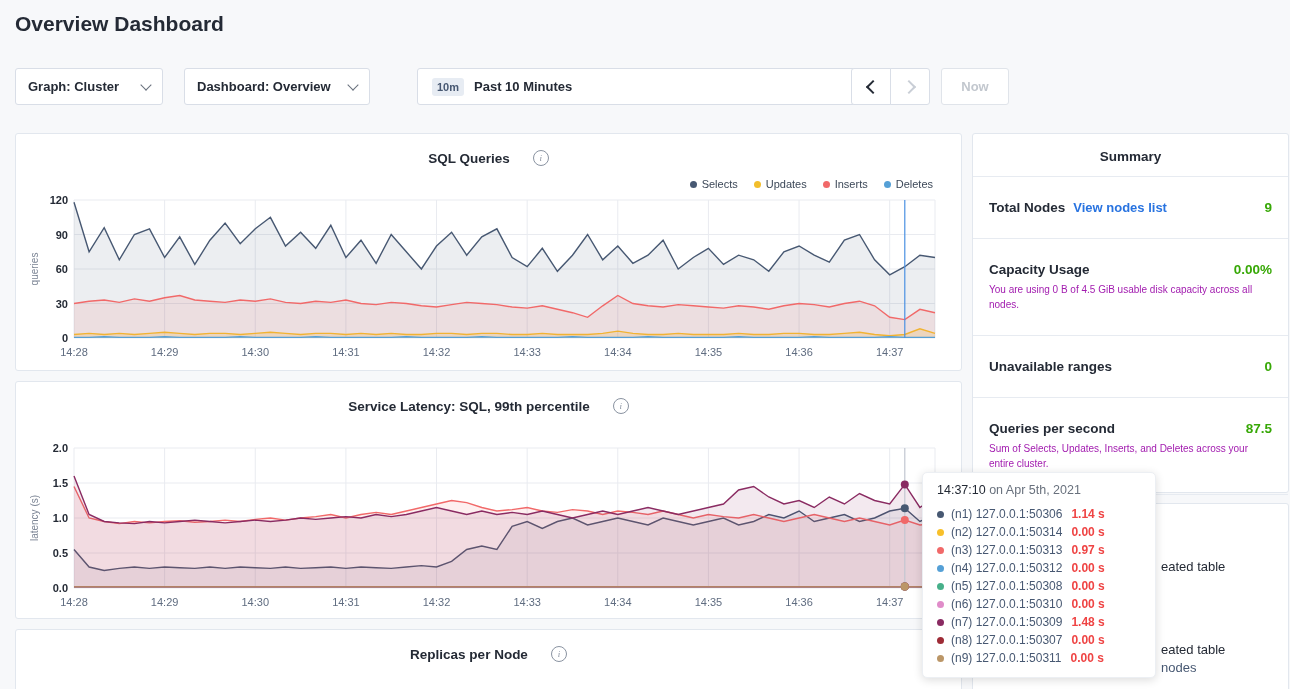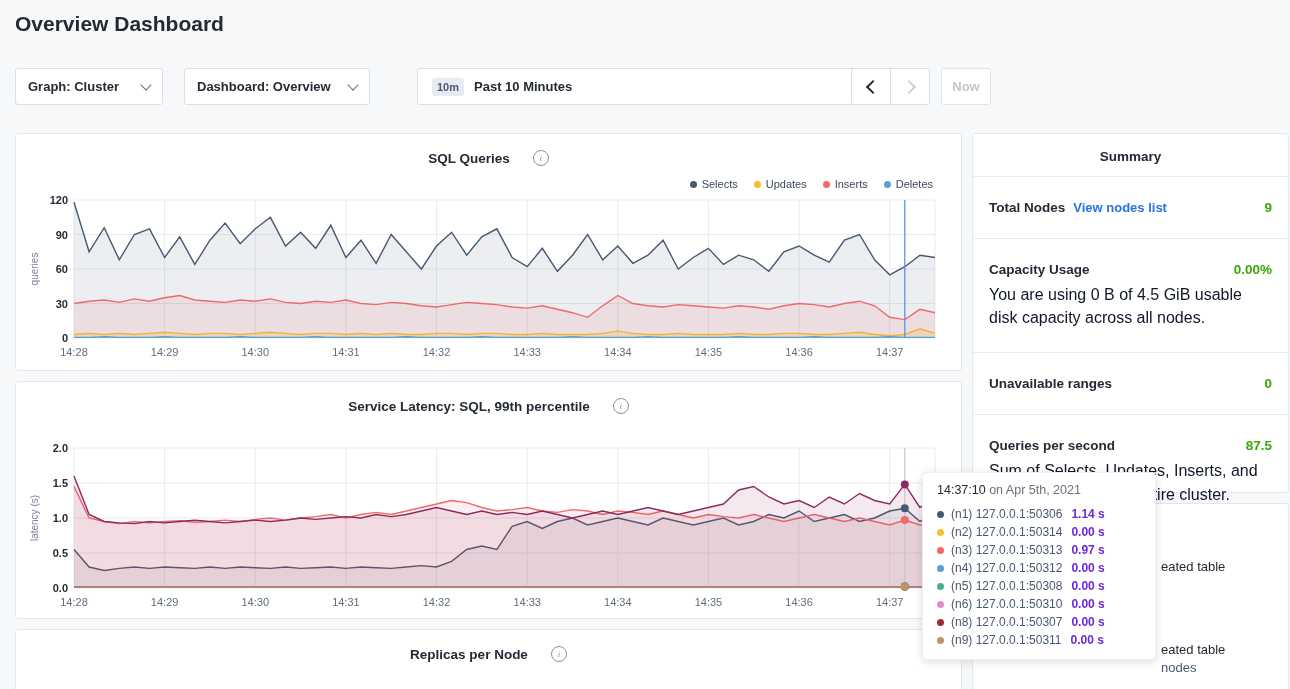--- a/index.html
+++ b/index.html
@@ -22,21 +22,21 @@
   .spacer{margin-left:auto;}
   .nav-btn{position:absolute;top:68px;width:40px;height:37px;background:#fff;
            border:1px solid #d9dee7;border-radius:3px;box-sizing:border-box;
            display:flex;align-items:center;justify-content:center;cursor:pointer;}
   #prev-btn{left:851px;border-top-right-radius:0;border-bottom-right-radius:0;}
   #next-btn{left:890px;border-top-left-radius:0;border-bottom-left-radius:0;}
   .arr-left{width:8px;height:8px;border-left:2px solid #242a35;border-bottom:2px solid #242a35;
             transform:rotate(45deg);margin-left:3px;}
   .arr-right{width:8px;height:8px;border-right:2px solid #c9ced6;border-top:2px solid #c9ced6;
              transform:rotate(45deg);margin-right:3px;}
-  #now-btn{position:absolute;top:68px;left:941px;width:50px;height:37px;background:#fff;
+  #now-btn{position:absolute;top:68px;left:941px;width:68px;height:37px;background:#fff;
            border:1px solid #e0e4ea;border-radius:3px;box-sizing:border-box;color:#c2c7ce;
            font-size:13px;font-weight:700;display:flex;align-items:center;justify-content:center;}
 
   
   .panel{position:absolute;background:#fff;border:1px solid #e2e7ee;border-radius:3px;box-sizing:border-box;}
   #panel-sql{left:15px;top:133px;width:947px;height:238px;}
   #panel-latency{left:15px;top:381px;width:947px;height:238px;}
   #panel-replicas{left:15px;top:629px;width:947px;height:130px;}
   #panel-summary{left:972px;top:133px;width:317px;height:360px;}
   #panel-events{left:972px;top:503px;width:317px;height:250px;}
@@ -56,32 +56,32 @@
   .xtick{font-family:"Liberation Sans",sans-serif;font-size:11px;fill:#5f6c80;}
   .axis-title{font-family:"Liberation Sans",sans-serif;font-size:10px;fill:#7b8494;}
 
   
   .summary-header{text-align:center;font-size:13.5px;font-weight:700;padding:15px 0 12px;}
   .sum-row{padding:23px 16px;border-top:1px solid #e7ebf1;}
   .sum-line{display:flex;align-items:baseline;gap:8px;}
   .sum-label{font-size:13.5px;font-weight:700;}
   .sum-link{font-size:13px;font-weight:700;color:#2873e0;text-decoration:none;cursor:pointer;}
   .sum-value{margin-left:auto;font-size:13.5px;font-weight:700;}
-  .sum-sub{margin:6px 0 0;font-size:16px;line-height:1.45;color:#0f172a;}
+  .sum-sub{margin:6px 0 0;font-size:10px;line-height:1.45;color:#a21caf;}
 
   
   #chart-tooltip{position:absolute;left:922px;top:472px;width:234px;background:#fff;
                  border:1px solid #eceff3;border-radius:5px;box-shadow:0 2px 10px rgba(0,0,0,.14);
                  padding:10px 14px 10px;z-index:50;box-sizing:border-box;}
   .tt-header{font-size:12.5px;margin-bottom:8px;}
   .tt-time{color:#242a35;}
   .tt-date{color:#69717d;}
   .tt-row{display:flex;align-items:center;gap:7px;height:18px;font-size:12px;}
   .tt-label{color:#475872;}
-  .tt-value{font-weight:700;color:#6d28d9;margin-left:2px;}
+  .tt-value{font-weight:700;color:#ef4444;margin-left:2px;}
 
   
   .frag{position:absolute;font-size:13px;color:#242a35;white-space:nowrap;}
   #frag-0{left:188px;top:55px;}
   #frag-1{left:188px;top:138px;}
   #frag-2{left:188px;top:156px;color:#475872;}
 </style>
 </head>
 <body>
 
@@ -326,20 +326,25 @@
         <span class="dot" style="background: rgb(71, 176, 138);"></span>
         <span class="tt-label">(n5) 127.0.0.1:50308</span>
         <span class="tt-value">0.00 s</span>
       </div>
       <div class="tt-row">
         <span class="dot" style="background: rgb(224, 140, 201);"></span>
         <span class="tt-label">(n6) 127.0.0.1:50310</span>
         <span class="tt-value">0.00 s</span>
       </div>
       <div class="tt-row">
+        <span class="dot" style="background: rgb(138, 43, 98);"></span>
+        <span class="tt-label">(n7) 127.0.0.1:50309</span>
+        <span class="tt-value">1.48 s</span>
+      </div>
+      <div class="tt-row">
         <span class="dot" style="background: rgb(158, 43, 54);"></span>
         <span class="tt-label">(n8) 127.0.0.1:50307</span>
         <span class="tt-value">0.00 s</span>
       </div>
       <div class="tt-row">
         <span class="dot" style="background: rgb(187, 150, 103);"></span>
         <span class="tt-label">(n9) 127.0.0.1:50311</span>
         <span class="tt-value">0.00 s</span>
       </div>
     </div>

